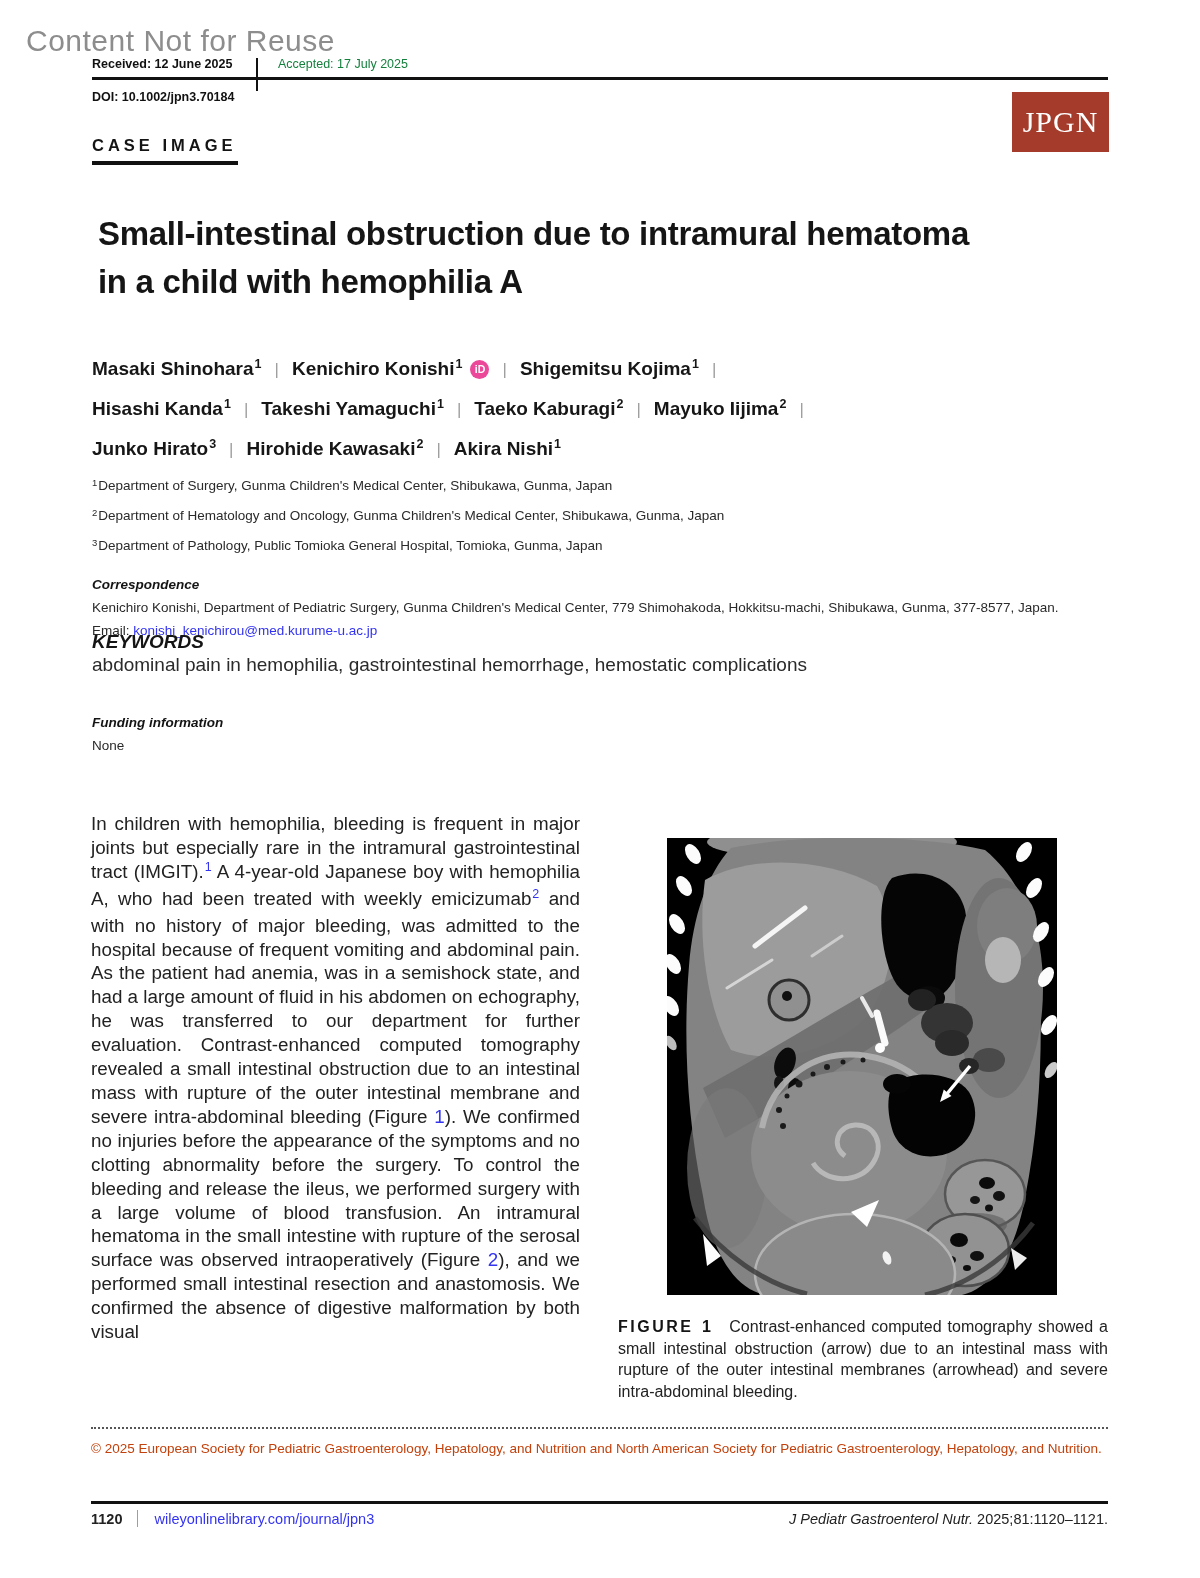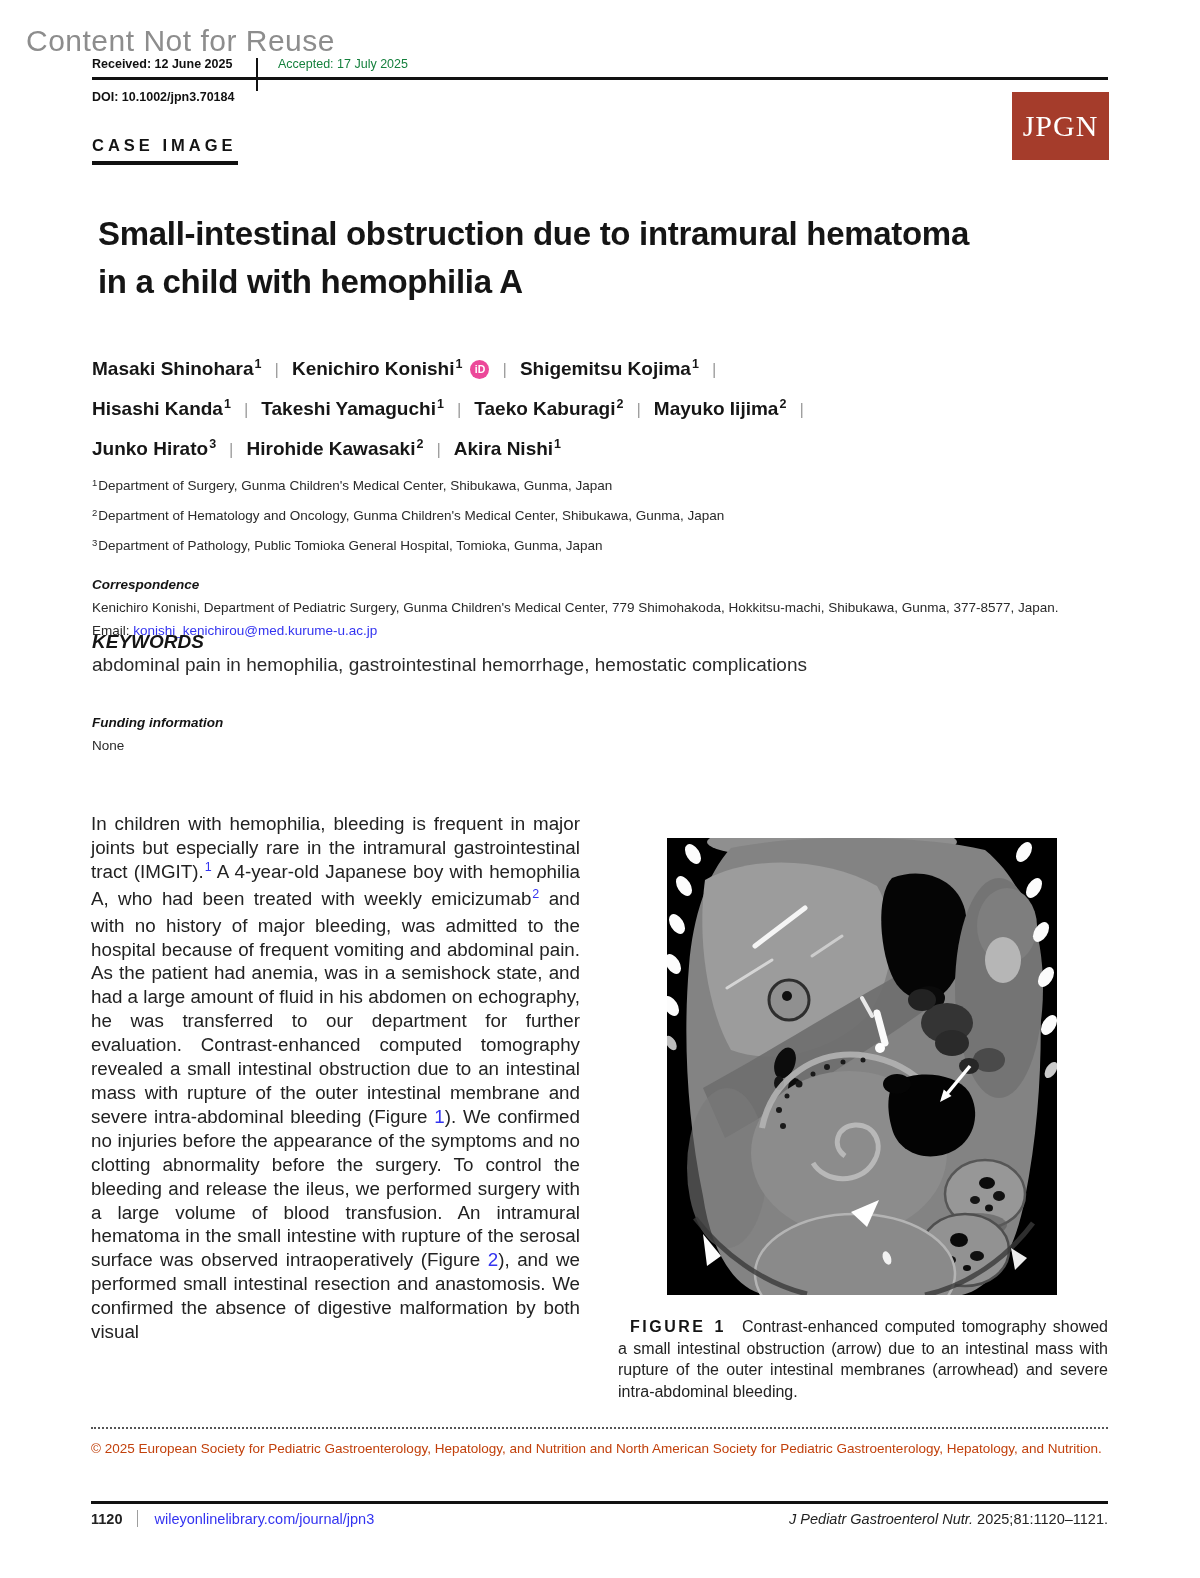--- a/index.html
+++ b/index.html
@@ -7,21 +7,21 @@
     width:1200px;height:1578px;position:relative;background:#ffffff;
     font-family:"Liberation Sans", sans-serif;color:#1b1b1b;overflow:hidden;
   }
   
   .watermark{position:absolute;top:24px;left:26px;font-size:30px;color:#8d8d8d;letter-spacing:.5px;white-space:nowrap;}
   .recv{position:absolute;top:57px;left:92px;font-size:12.5px;font-weight:bold;color:#111;}
   .accp{position:absolute;top:57px;left:278px;font-size:12.5px;font-weight:normal;color:#15803d;}
   .hdr-vdiv{position:absolute;top:58px;left:256px;width:2px;height:33px;background:#111;}
   .hdr-rule{position:absolute;top:77px;left:92px;width:1016px;height:2.5px;background:#111;}
   .doi{position:absolute;top:90px;left:92px;font-size:12.5px;font-weight:bold;color:#111;}
-  .logo{position:absolute;top:92px;left:1012px;width:97px;height:68px;background:#a53c2b;color:#fff;
+  .logo{position:absolute;top:92px;left:1012px;width:97px;height:60px;background:#a53c2b;color:#fff;
         display:flex;align-items:center;justify-content:center;
         font-family:"Liberation Serif", serif;font-size:30px;letter-spacing:1px;}
   .case-type{position:absolute;top:136px;left:92px;font-size:16.5px;font-weight:bold;letter-spacing:4px;color:#141414;}
   .case-underline{position:absolute;top:161px;left:92px;width:146px;height:3.5px;background:#111;}
   
   .title{position:absolute;top:203px;left:91px;width:1015px;font-size:33px;font-weight:bold;
          line-height:48px;letter-spacing:-.3px;color:#151515;}
   .authors{position:absolute;top:350px;left:92px;width:1015px;font-size:19px;font-weight:bold;color:#161616;}
   .author-line{line-height:38px;white-space:nowrap;}
   .au-sup{font-size:12.5px;position:relative;top:-7px;margin-left:1px;}
@@ -41,21 +41,21 @@
   
   .col-left{position:absolute;top:812px;left:91px;width:489px;font-size:18.8px;line-height:23.9px;
             text-align:justify;color:#222;}
   .col-left p{margin:0;}
   .ref{color:#3333f0;font-size:12.5px;position:relative;top:-7px;margin-left:1px;cursor:pointer;}
   .flink{color:#3333f0;cursor:pointer;}
   .ct-wrap{position:absolute;top:838px;left:667px;width:390px;height:457px;}
   .ct-wrap svg{display:block;width:390px;height:457px;}
   .fig-cap{position:absolute;top:1316px;left:618px;width:490px;font-size:16px;line-height:21.5px;
            text-align:justify;color:#222;}
-  .fig-label{font-weight:bold;letter-spacing:2.5px;margin-right:16px;color:#141414;margin-left:12px;}
+  .fig-label{font-weight:bold;letter-spacing:2.5px;margin-right:16px;color:#141414;}
   
   .dotted-rule{position:absolute;top:1427px;left:91px;width:1017px;border-top:2.5px dotted #555;}
   .copyright{position:absolute;top:1437px;left:91px;width:1017px;font-size:13.5px;line-height:23.5px;color:#c2410c;}
   .footer-rule{position:absolute;top:1501px;left:91px;width:1017px;height:2.5px;background:#111;}
   .footer-row{position:absolute;top:1510px;left:91px;width:1017px;display:flex;align-items:flex-end;font-size:14.5px;color:#222;}
   .pageno{font-weight:bold;}
   .foot-div{width:1px;height:17px;background:#9e9e9e;margin:0 16px 0 15px;}
   .citation{margin-left:auto;}
   .cit-j{font-style:italic;}
 </style>

